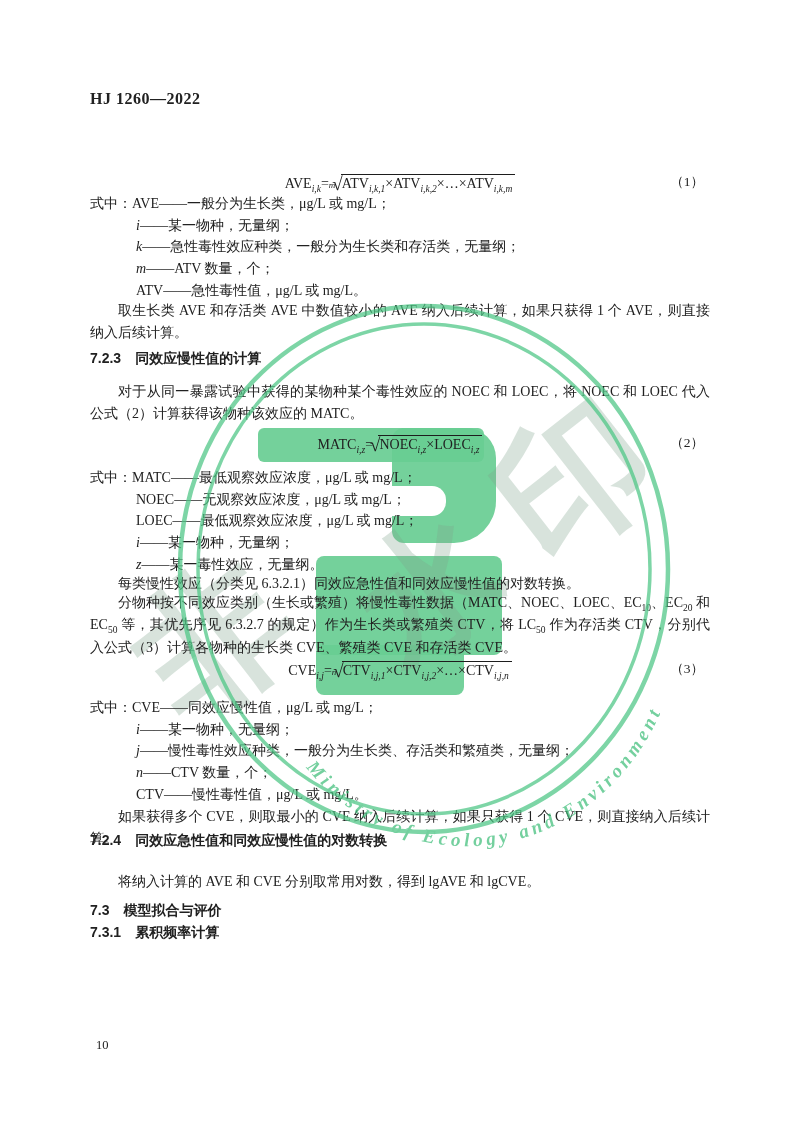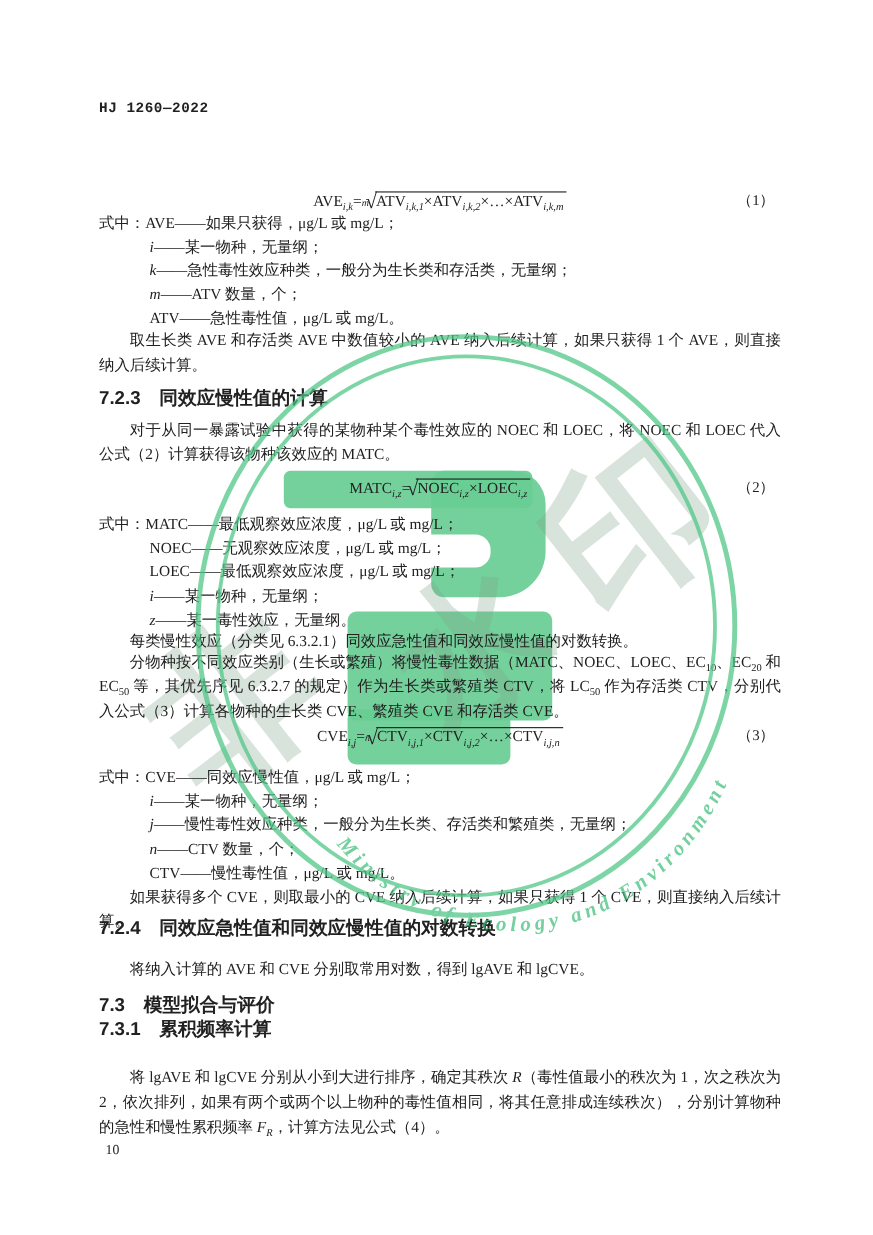--- a/index.html
+++ b/index.html
@@ -2,22 +2,22 @@
 <html><head>
 <meta charset="utf-8">
 <style>
   html,body{margin:0;padding:0;background:#ffffff;}
   .page{position:relative;width:794px;height:1123px;background:#ffffff;overflow:hidden;
         font-family:"Liberation Serif","DejaVu Serif",serif;color:#212121;}
   .abs{position:absolute;}
   .txt{z-index:2;font-size:14px;line-height:22.3px;}
   .jus{text-align:justify;}
   .ind{text-indent:2em;}
-  .hdr{font-family:Liberation Mono, monospace;font-weight:bold;font-size:13px;letter-spacing:.5px;}
-  .hd{font-family:"Liberation Sans","DejaVu Sans",sans-serif;font-weight:bold;font-size:17px;z-index:2;}
+  .hdr{font-family:Liberation Serif, serif;font-weight:bold;font-size:16px;letter-spacing:.5px;}
+  .hd{font-family:"Liberation Sans","DejaVu Sans",sans-serif;font-weight:bold;font-size:14px;z-index:2;}
   .pgnum{font-size:12.5px;z-index:2;}
   
   .eq{display:flex;justify-content:center;align-items:baseline;z-index:2;font-size:14px;}
   .eq i, .txt i{font-family:"Liberation Serif",serif;}
   .eqwrap{position:absolute;left:90px;width:620px;z-index:2;}
   .eqnum{position:absolute;right:6px;top:2px;font-size:13.5px;}
   sub{font-size:9.5px;font-style:italic;line-height:0;}
   .radix{font-size:9px;font-style:italic;vertical-align:7px;margin-right:-3px;z-index:2;}
   .radsign{font-size:19px;position:relative;top:2px;margin-right:-2px;}
   .vinc{border-top:1.3px solid #1d1d1d;padding:1px 3px 0 1px;}
@@ -55,21 +55,21 @@
       <span>AVE<sub style="font-style: italic;">i,k</sub>=</span>
         <span class="radix">m</span>
         <span class="radsign">√</span>
         <span class="vinc">ATV<sub style="font-style: italic; text-align: center;">i,k,1</sub>×ATV<sub style="font-style: italic;">i,k,2</sub>×…×ATV<sub style="font-style: italic;">i,k,m</sub></span>
     </div>
     <span class="eqnum">（1）</span>
   </div>
 
   <ul class="deflist abs" style="left:90px;top:193px;width:620px;">
 
-  <li><span>式中：</span><span>AVE</span><span>——如果只获得，μg/L 或 mg/L；</span></li>
+  <li><span>式中：</span><span>AVE</span><span>——一般分为生长类，μg/L 或 mg/L；</span></li>
       <li><span></span><span style="font-style: italic;">i</span><span>——某一物种，无量纲；</span></li>
       <li><span></span><span style="font-style: italic;">k</span><span>——急性毒性效应种类，一般分为生长类和存活类，无量纲；</span></li>
       <li><span></span><span style="font-style: italic;">m</span><span>——ATV 数量，个；</span></li>
       <li><span></span><span>ATV</span><span>——急性毒性值，μg/L 或 mg/L。</span></li>
     </ul>
 
   <div class="abs txt jus ind" style="left:90px;top:300px;width:620px;">取生长类 AVE 和存活类 AVE 中数值较小的 AVE 纳入后续计算，如果只获得 1 个 AVE，则直接纳入后续计算。</div>
 
   <div class="abs hd" style="left:90px;top:350px;">7.2.3　同效应慢性值的计算</div>
 
@@ -120,21 +120,20 @@
   <div class="abs txt jus ind" style="left:90px;top:806px;width:620px;">如果获得多个 CVE，则取最小的 CVE 纳入后续计算，如果只获得 1 个 CVE，则直接纳入后续计算。</div>
 
   <div class="abs hd" style="left:90px;top:832px;">7.2.4　同效应急性值和同效应慢性值的对数转换</div>
 
   <div class="abs txt ind" style="left:90px;top:871px;width:620px;">将纳入计算的 AVE 和 CVE 分别取常用对数，得到 lgAVE 和 lgCVE。</div>
 
   <div class="abs hd" style="left:90px;top:902px;">7.3　模型拟合与评价</div>
 
   <div class="abs hd" style="left:90px;top:924px;">7.3.1　累积频率计算</div>
 
-  <div class="abs txt jus ind" style="left:90px;top:970px;width:620px;">将 lgAVE 和 lgCVE 分别从小到大进行排序，确定其秩次 <i>R</i>（毒性值最小的秩次为 1，次之秩次为 2，依次排列，如果有两个或两个以上物种的毒性值相同，将其任意排成连续秩次），分别计算物种的急性和慢性累积频率 <i>F</i><sub style="font-style: italic;">R</sub>，计算方法见公式（4）。</div>
 
   <div class="abs txt pgnum" style="left:96px;top:1034px;">10</div>
 
   <svg class="sealsvg" width="794" height="1123" viewBox="0 0 794 1123">
     <ellipse cx="424" cy="569" rx="244" ry="263" fill="none" stroke="#4cc684" stroke-width="4.5"></ellipse>
     <ellipse cx="424" cy="569" rx="226" ry="245" fill="none" stroke="#4cc684" stroke-width="3.5"></ellipse>
     <defs>
       <path id="rimpath" d="M 301 761 A 215 235 0 1 0 589 418" fill="none"></path>
     </defs>
     <text font-family="Liberation Serif, serif" font-style="italic" font-weight="600" font-size="19" fill="#3fbe7a" letter-spacing="4">

